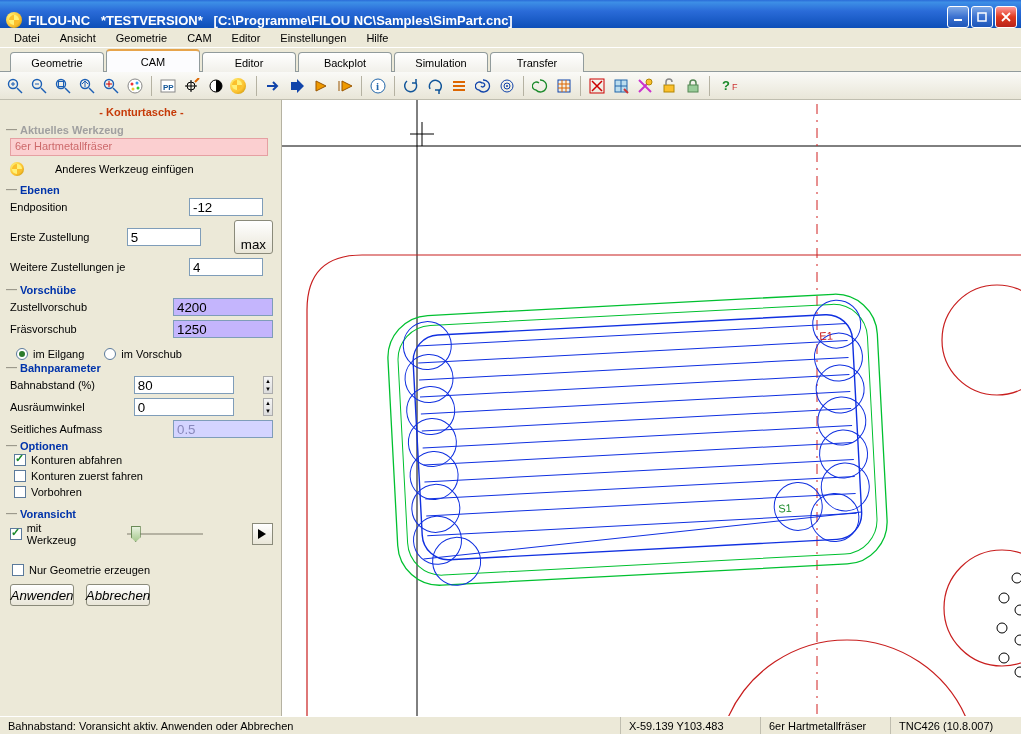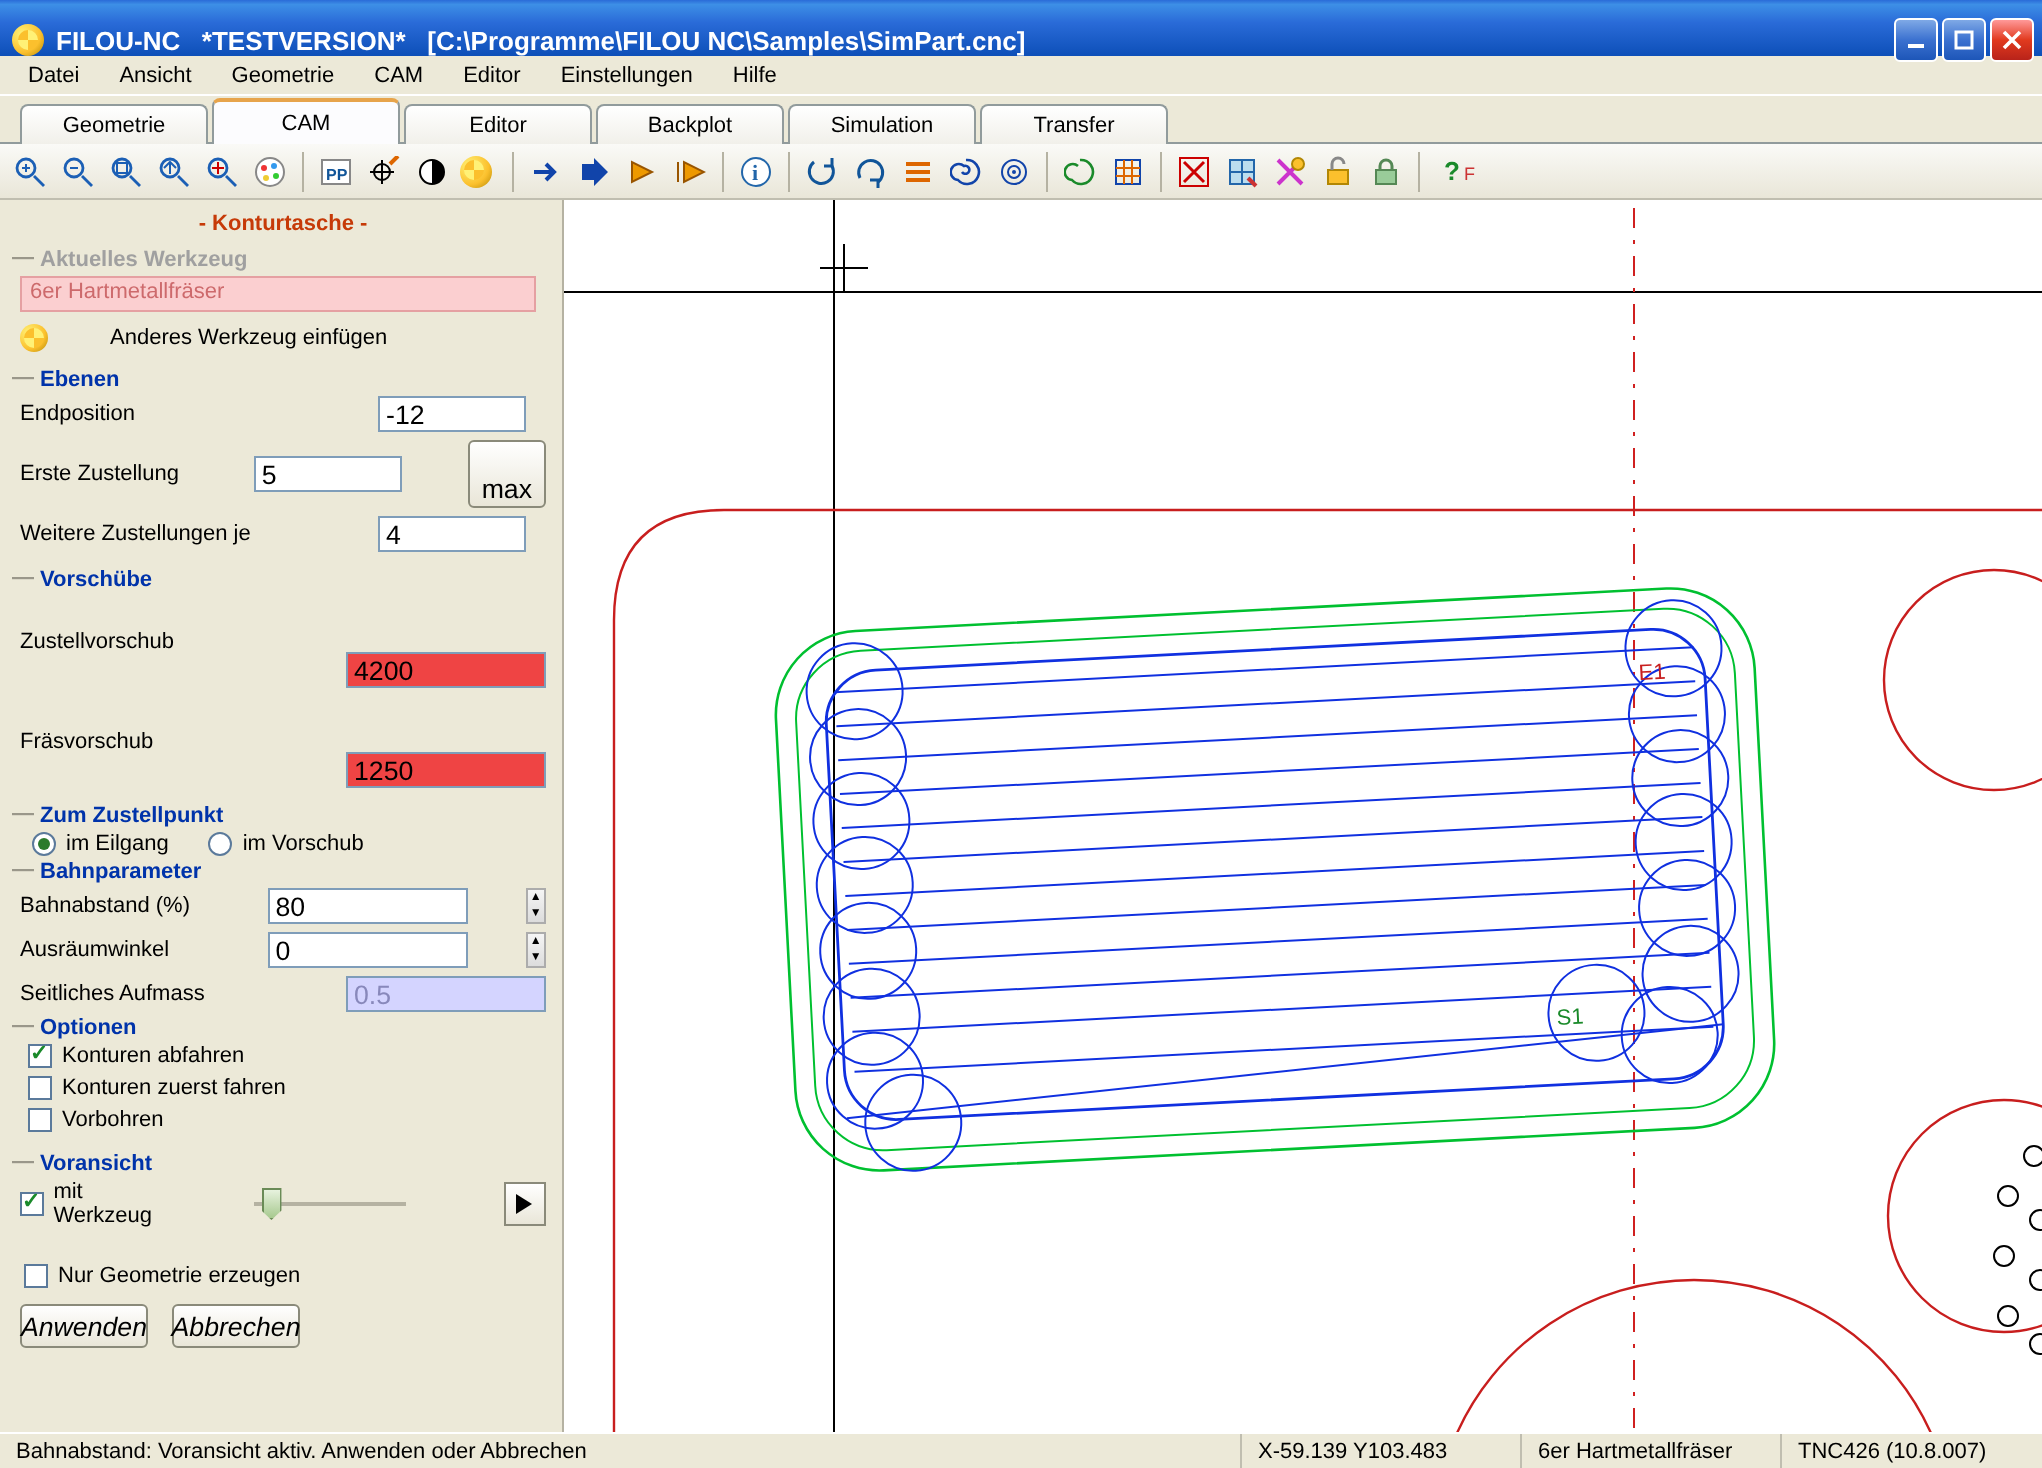--- a/index.html
+++ b/index.html
@@ -9,21 +9,21 @@
     font-family: Tahoma, "MS Sans Serif", Arial, sans-serif;
     font-size: 11px;
     background: #ece9d8;
     overflow: hidden;
     user-select: none;
   }
   
   .titlebar {
     height: 28px;
     background: linear-gradient(to bottom, #2a6bd8 0%, #3d8fe6 8%, #2a6bd8 40%, #0d4fb8 100%);
-    display: flex; align-items: center;
+    display: flex; align-items: flex-end;
     padding: 12px 4px 0 6px;
     color: #fff;
   }
   .titlebar .app-icon {
     width: 16px; height: 16px;
     background: radial-gradient(circle at 30% 30%, #fff176, #fbc02d 60%, #b28704 100%);
     border-radius: 50%;
     position: relative;
     margin-right: 6px;
     flex-shrink: 0;
@@ -173,21 +173,21 @@
     gap: 27px;
   }
   .form-row .lbl { width: 152px; }
   .txt {
     height: 18px; width: 74px;
     border: 1px solid #7f9db9;
     background:#fff;
     padding: 1px 3px;
   }
   .txt.wide { width: 100px; }
-  .txt.yellow { background: #ef4444; margin-top: 28px; }
+  .txt.yellow { background: #c4b5fd; }
   .txt.purple { background: #d4d4ff; color:#8888bb; }
   .minibtn {
     height: 30px; padding: 16px 6px;
     border: 1px solid #8a8a7a;
     border-radius: 3px;
     background: linear-gradient(to bottom, #fff, #e9e6d8);
     margin-left: 6px;
   }
   .spin {
     width: 15px; height: 18px;
@@ -538,21 +538,20 @@
     <div class="form-row">
       <span class="lbl">Zustellvorschub</span>
       <input class="txt yellow wide" value="4200" style="">
     </div>
     <div class="form-row">
       <span class="lbl">Fräsvorschub</span>
       <input class="txt yellow wide" value="1250" style="">
     </div>
 
     <div style="height:6px"></div>
-    <div class="group-label">Zum Zustellpunkt</div>
     <div class="radio-row">
       <label class="radio checked">
           <span class="dot"></span>
           <span>im Eilgang</span>
         </label>
       <label class="radio">
           <span class="dot"></span>
           <span>im Vorschub</span>
         </label>
     </div>

